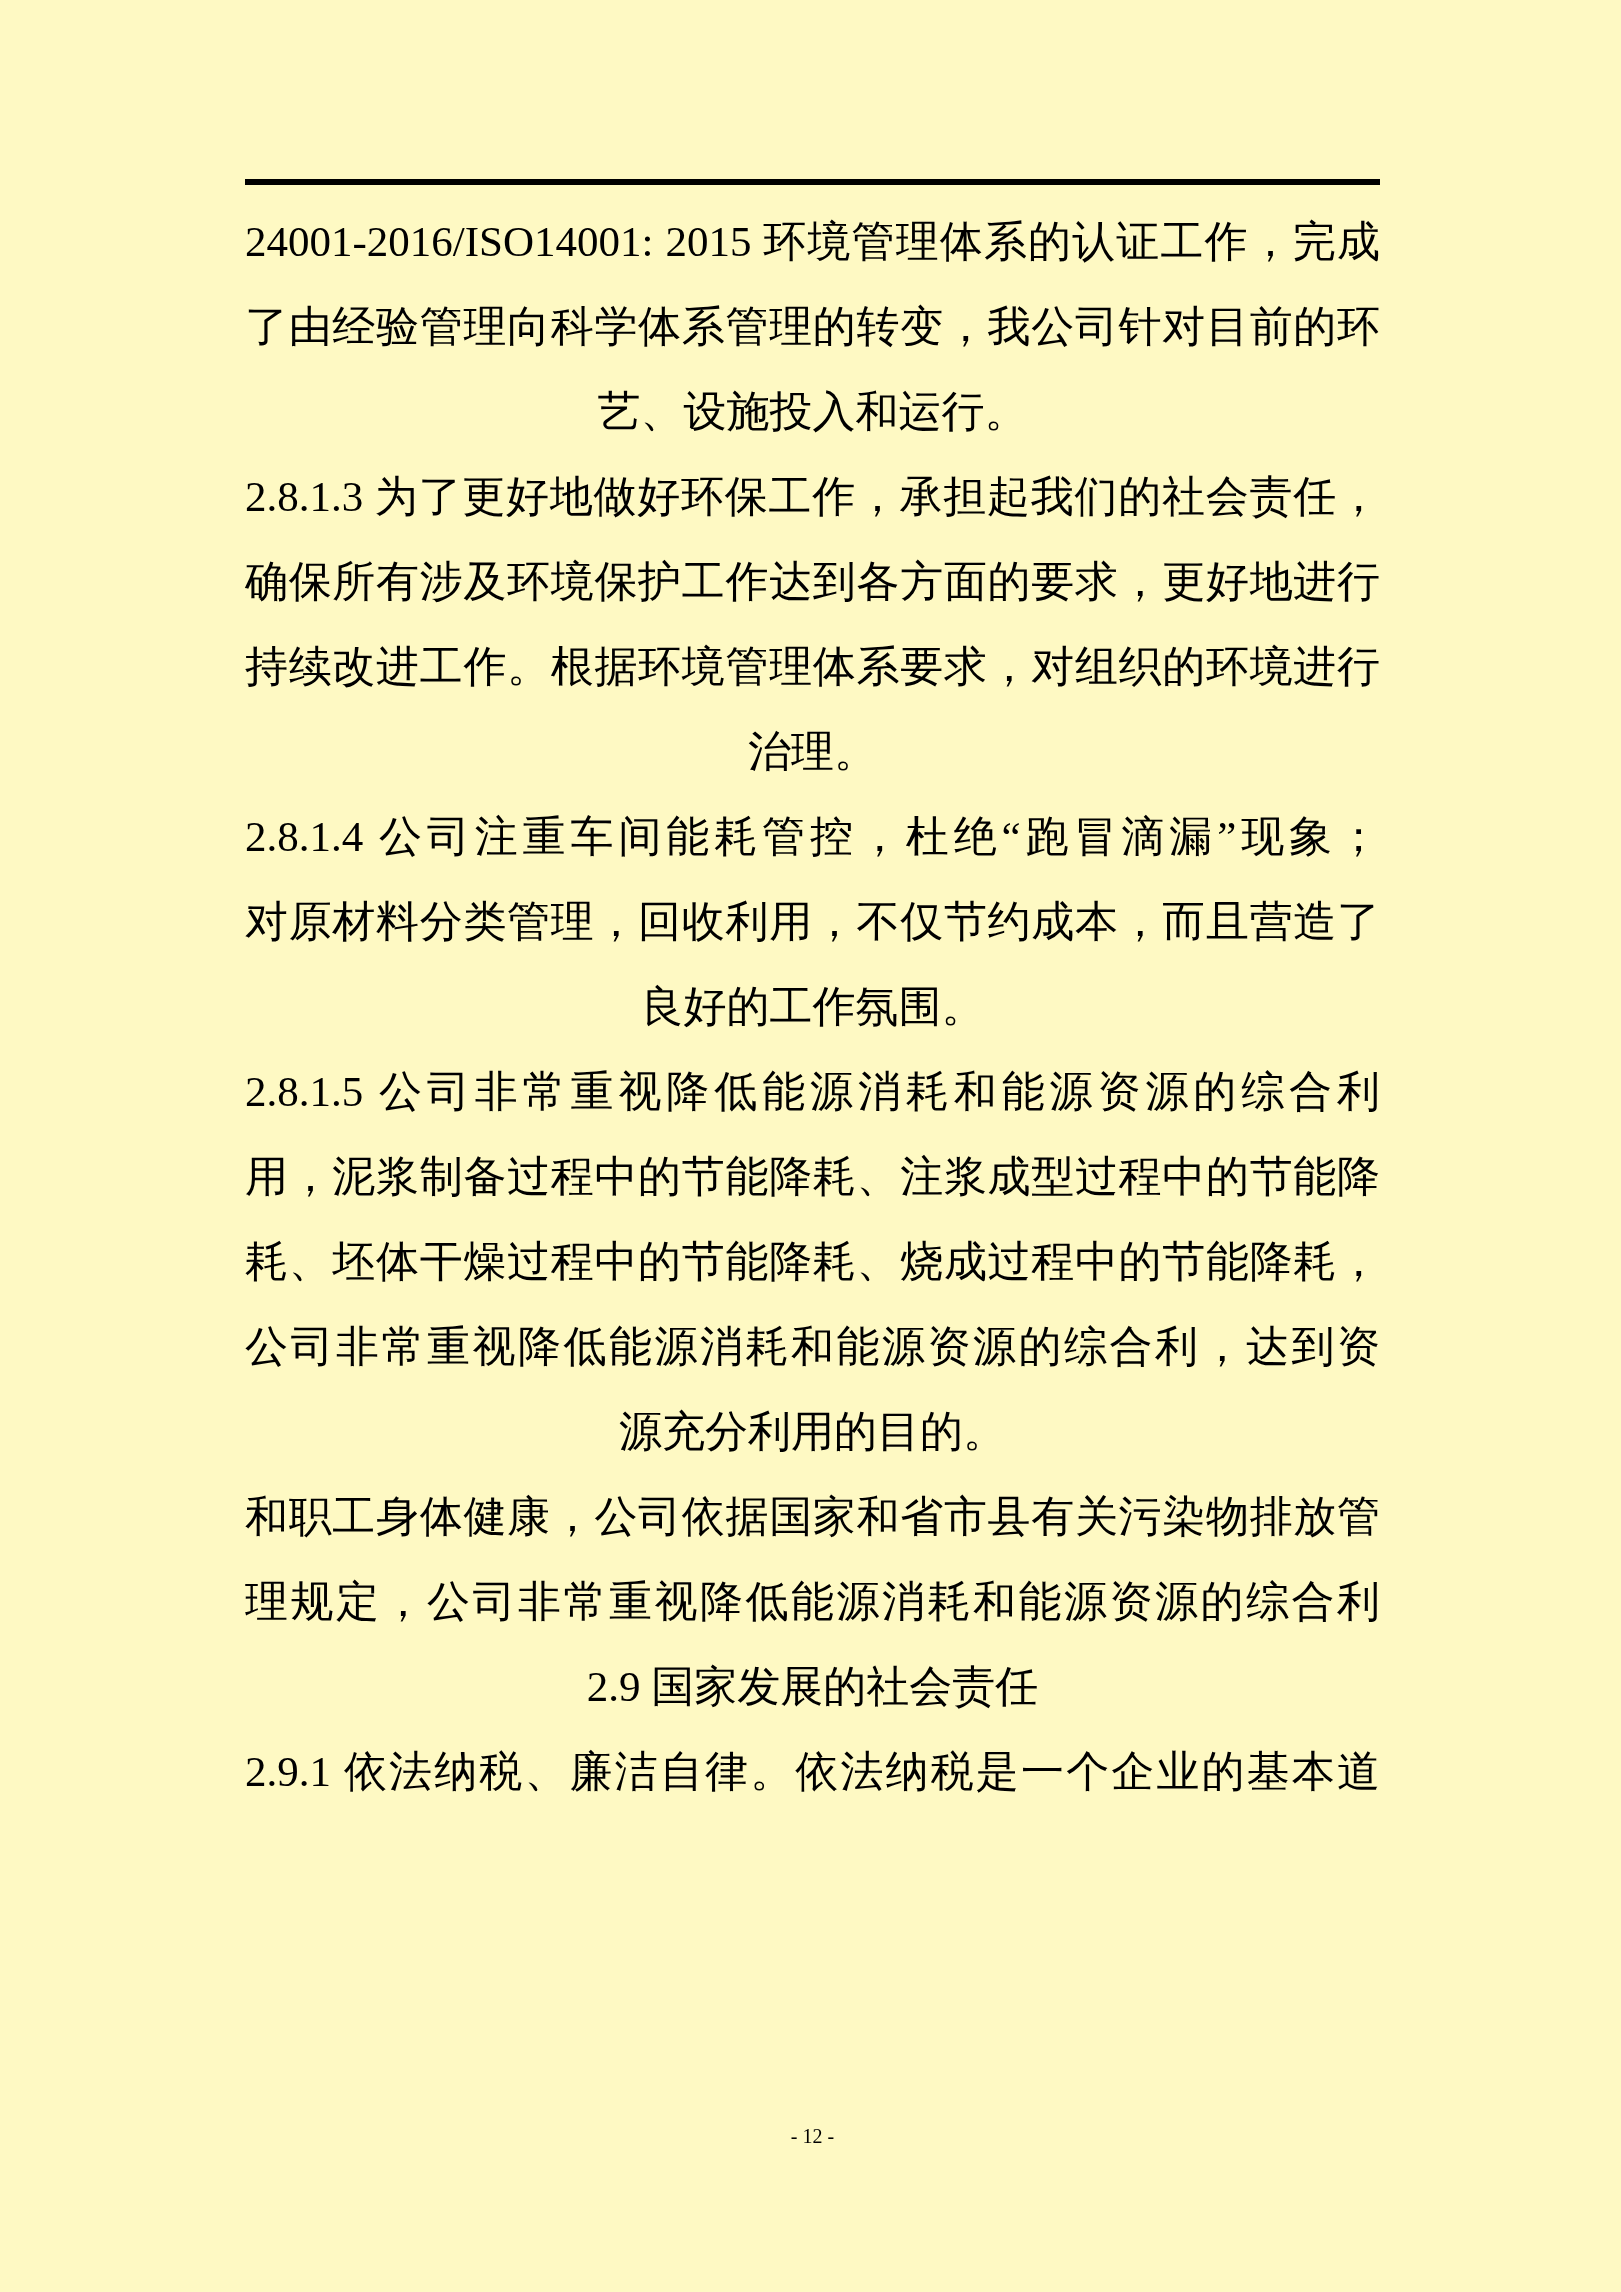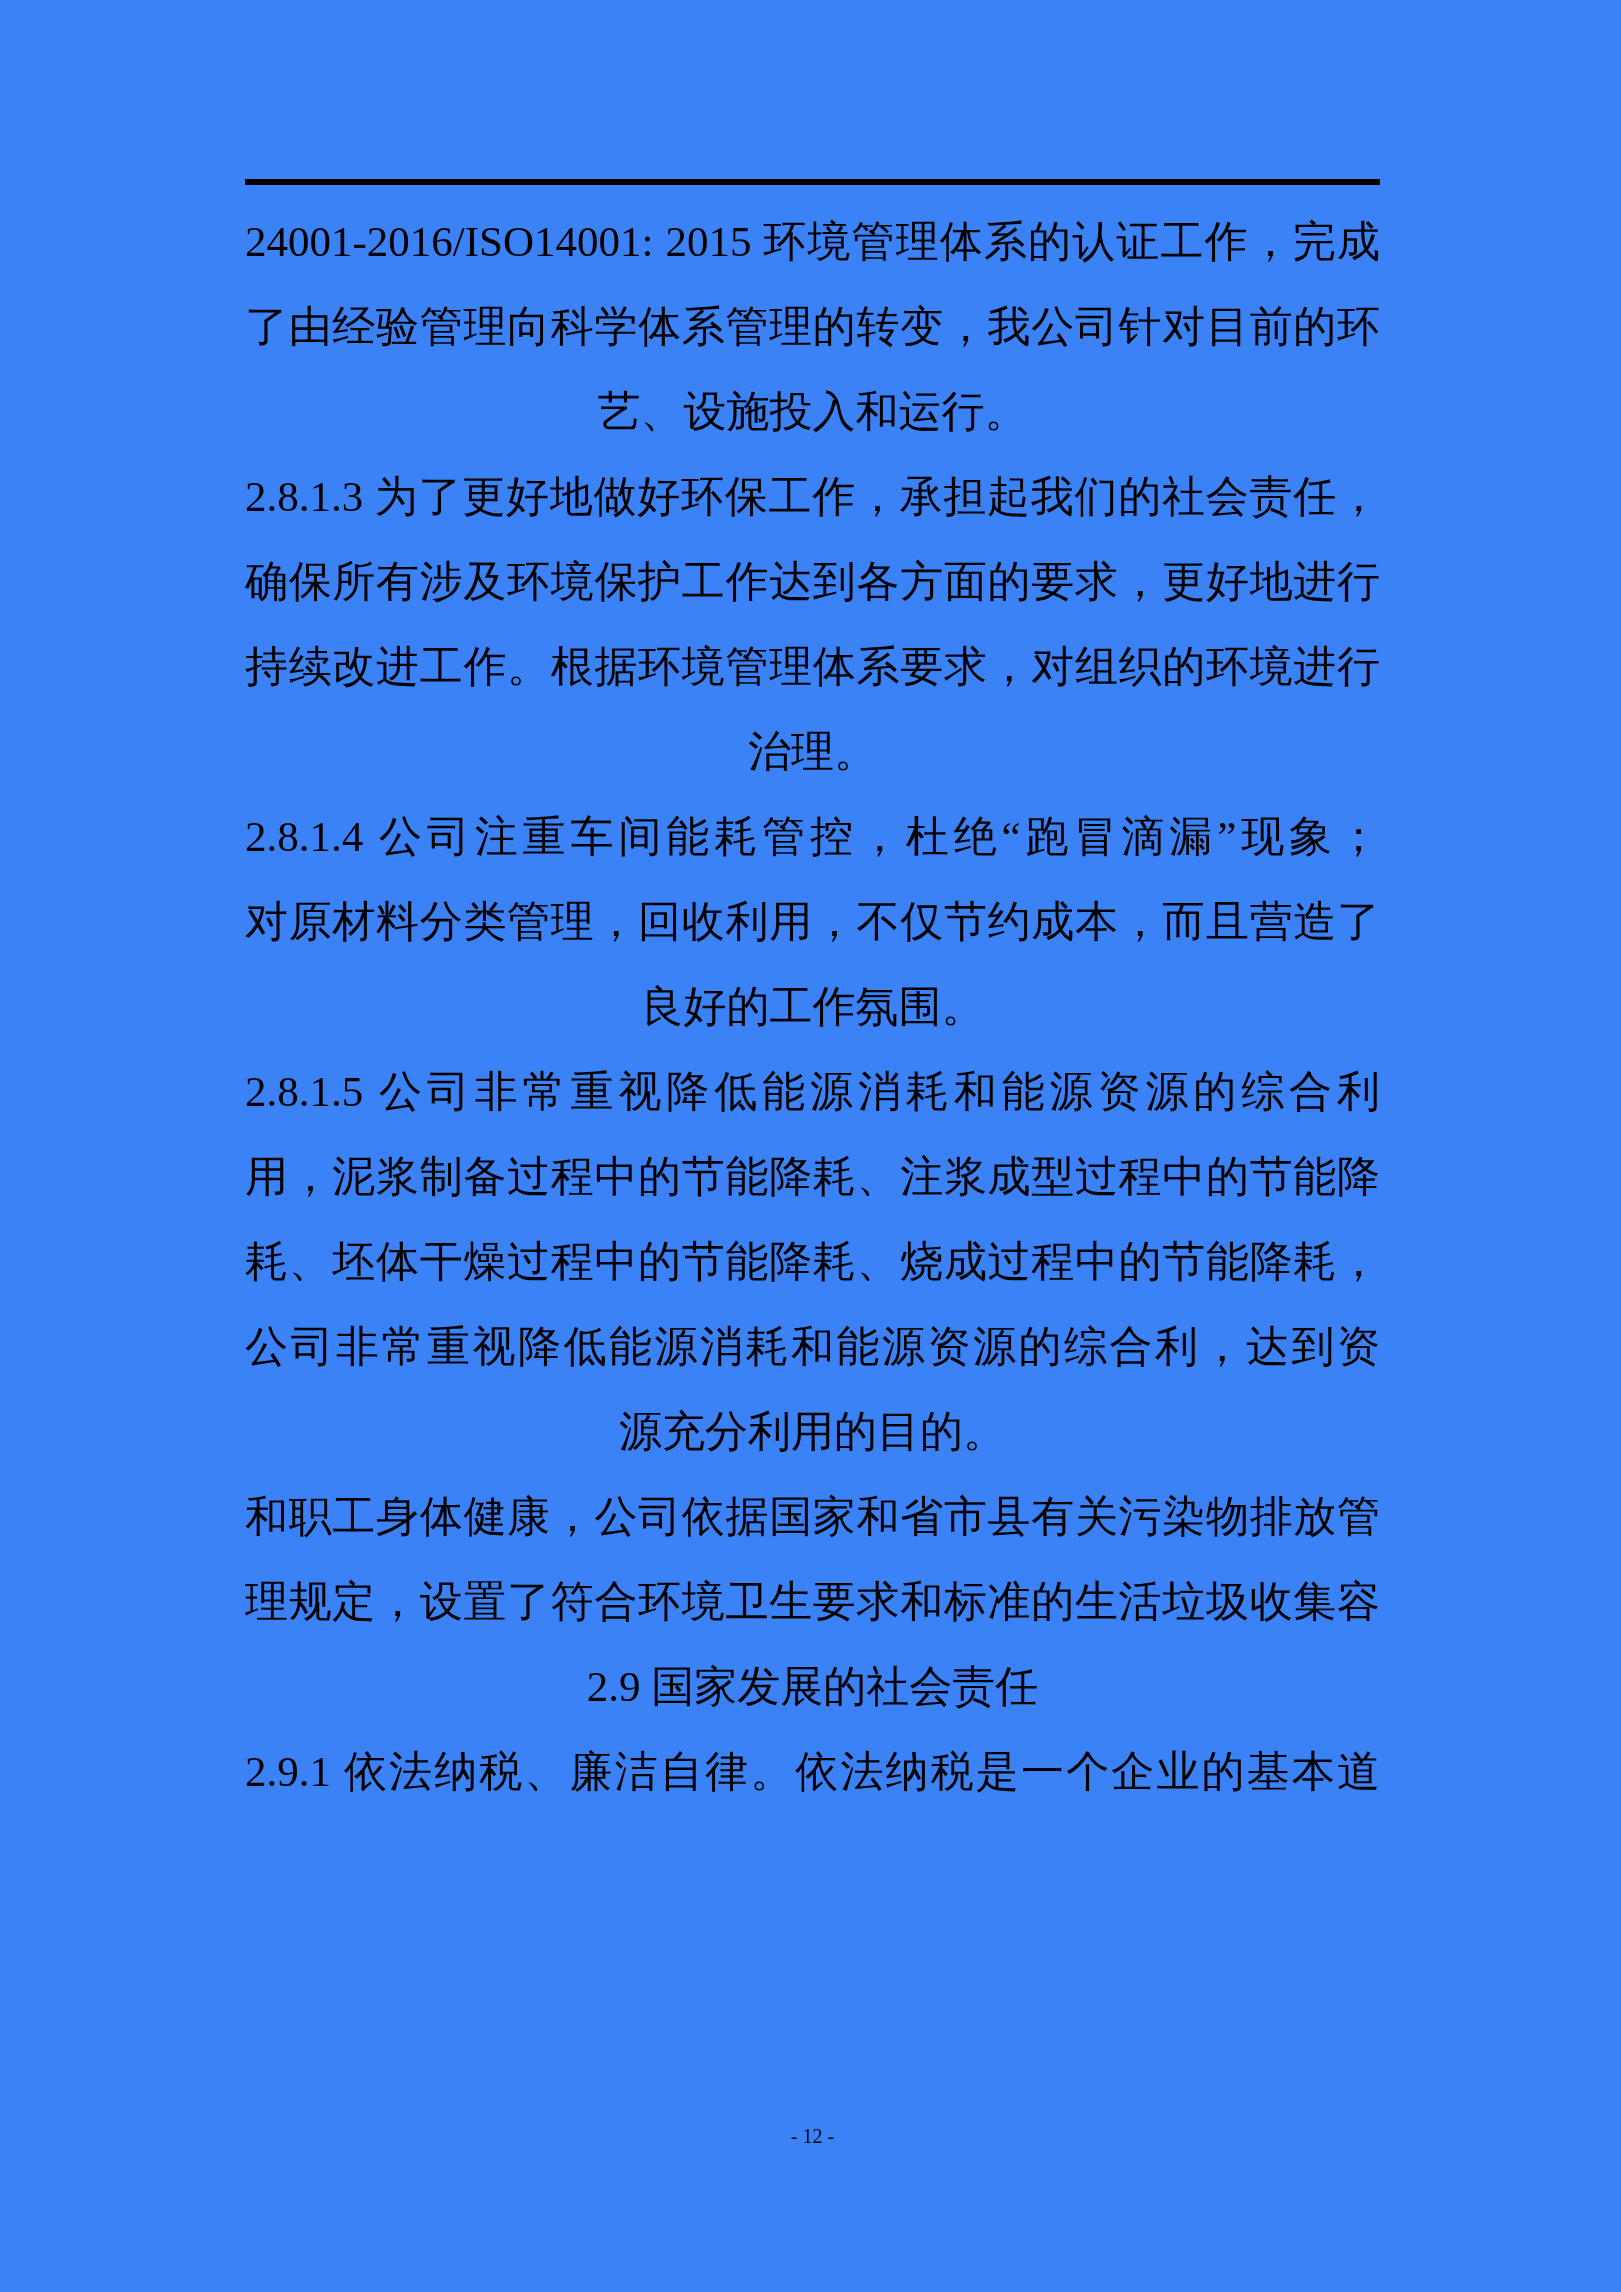--- a/index.html
+++ b/index.html
@@ -4,21 +4,21 @@
 <style>
   html, body {
     margin: 0;
     padding: 0;
     background: #ffffff;
   }
   .page {
     position: relative;
     width: 1621px;
     height: 2293px;
-    background: #3b82f6;
+    background: #fef9c3;
     overflow: hidden;
     font-family: "Liberation Serif", "DejaVu Serif", serif;
     color: #000000;
   }
   .header-rule {
     position: absolute;
     left: 245px;
     top: 179px;
     width: 1135px;
     height: 5.9px;
@@ -71,21 +71,21 @@
     <div class="line">治理。</div>
     <div class="line fill">2.8.1.4 公司注重车间能耗管控，杜绝“跑冒滴漏”现象；</div>
     <div class="line fill">对原材料分类管理，回收利用，不仅节约成本，而且营造了</div>
     <div class="line">良好的工作氛围。</div>
     <div class="line fill">2.8.1.5 公司非常重视降低能源消耗和能源资源的综合利</div>
     <div class="line fill">用，泥浆制备过程中的节能降耗、注浆成型过程中的节能降</div>
     <div class="line fill">耗、坯体干燥过程中的节能降耗、烧成过程中的节能降耗，</div>
     <div class="line fill">公司非常重视降低能源消耗和能源资源的综合利，达到资</div>
     <div class="line">源充分利用的目的。</div>
     <div class="line fill">和职工身体健康，公司依据国家和省市县有关污染物排放管</div>
-    <div class="line fill">理规定，设置了符合环境卫生要求和标准的生活垃圾收集容</div>
+    <div class="line fill">理规定，公司非常重视降低能源消耗和能源资源的综合利</div>
     <div class="line">2.9 国家发展的社会责任</div>
     <div class="line fill">2.9.1 依法纳税、廉洁自律。依法纳税是一个企业的基本道</div>
   </div>
 
   <div class="page-footer">- 12 -</div>
 
 </div>
 
 
 </body></html>

